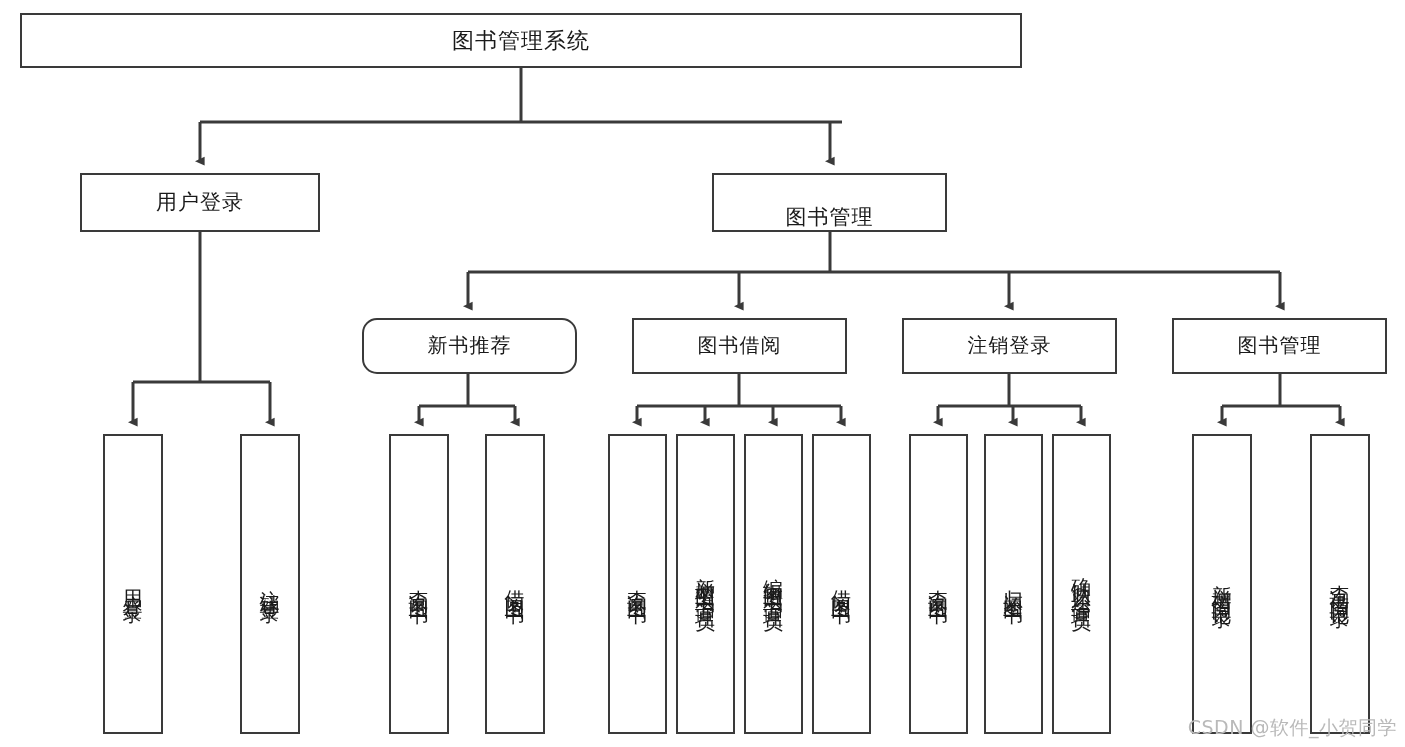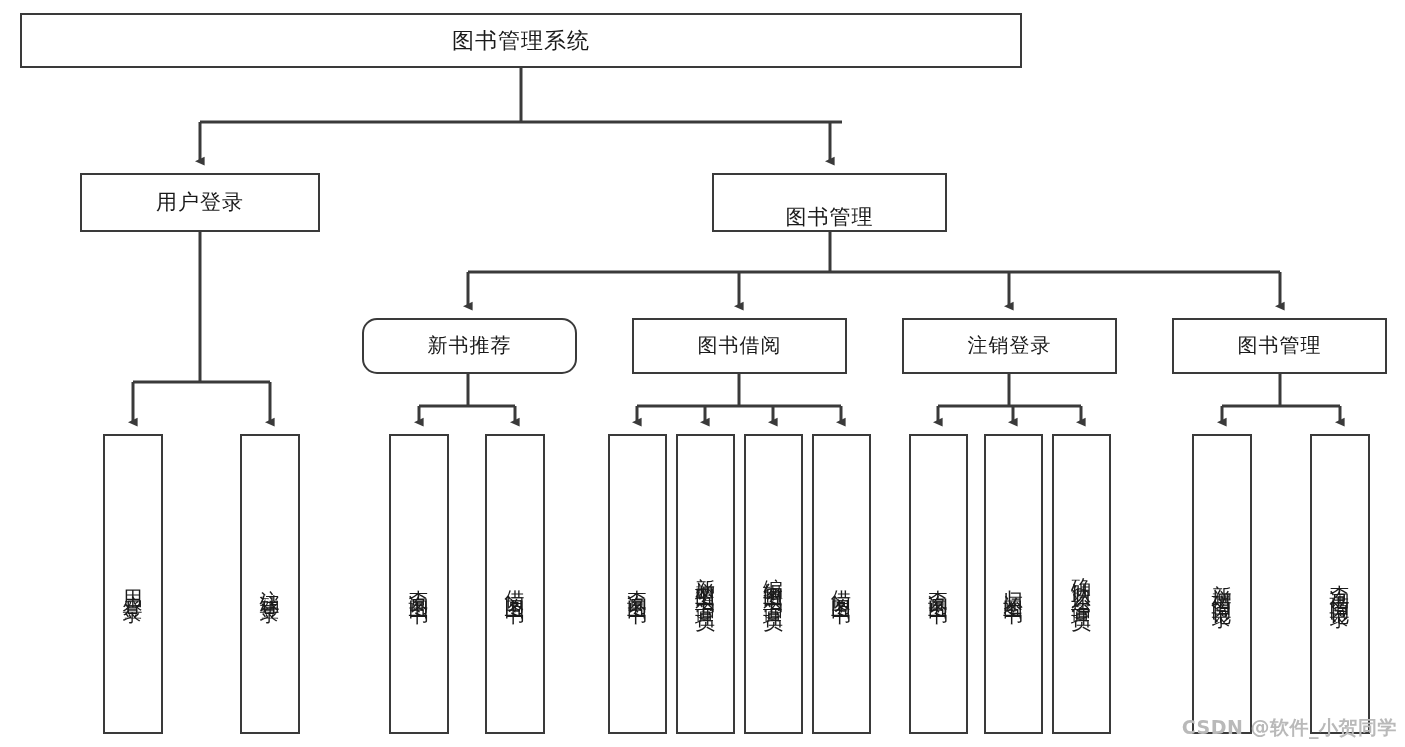--- a/index.html
+++ b/index.html
@@ -50,21 +50,20 @@
 
   .watermark{
     position:absolute;
     right:8px;
     bottom:6px;
     font-size:19px;
     color:#b9b9b9;
     letter-spacing:0.5px;
     white-space:nowrap;
     font-family:"DejaVu Sans","Liberation Sans",sans-serif;
-    font-weight:bold;
   }
 </style>
 </head>
 <body>
 
 <div id="canvas">
 
   <svg class="links" viewBox="0 0 1405 747" xmlns="http://www.w3.org/2000/svg">
     <defs>
       <marker id="arrow" markerWidth="11" markerHeight="11" refX="4.6" refY="5" orient="auto" markerUnits="userSpaceOnUse">

